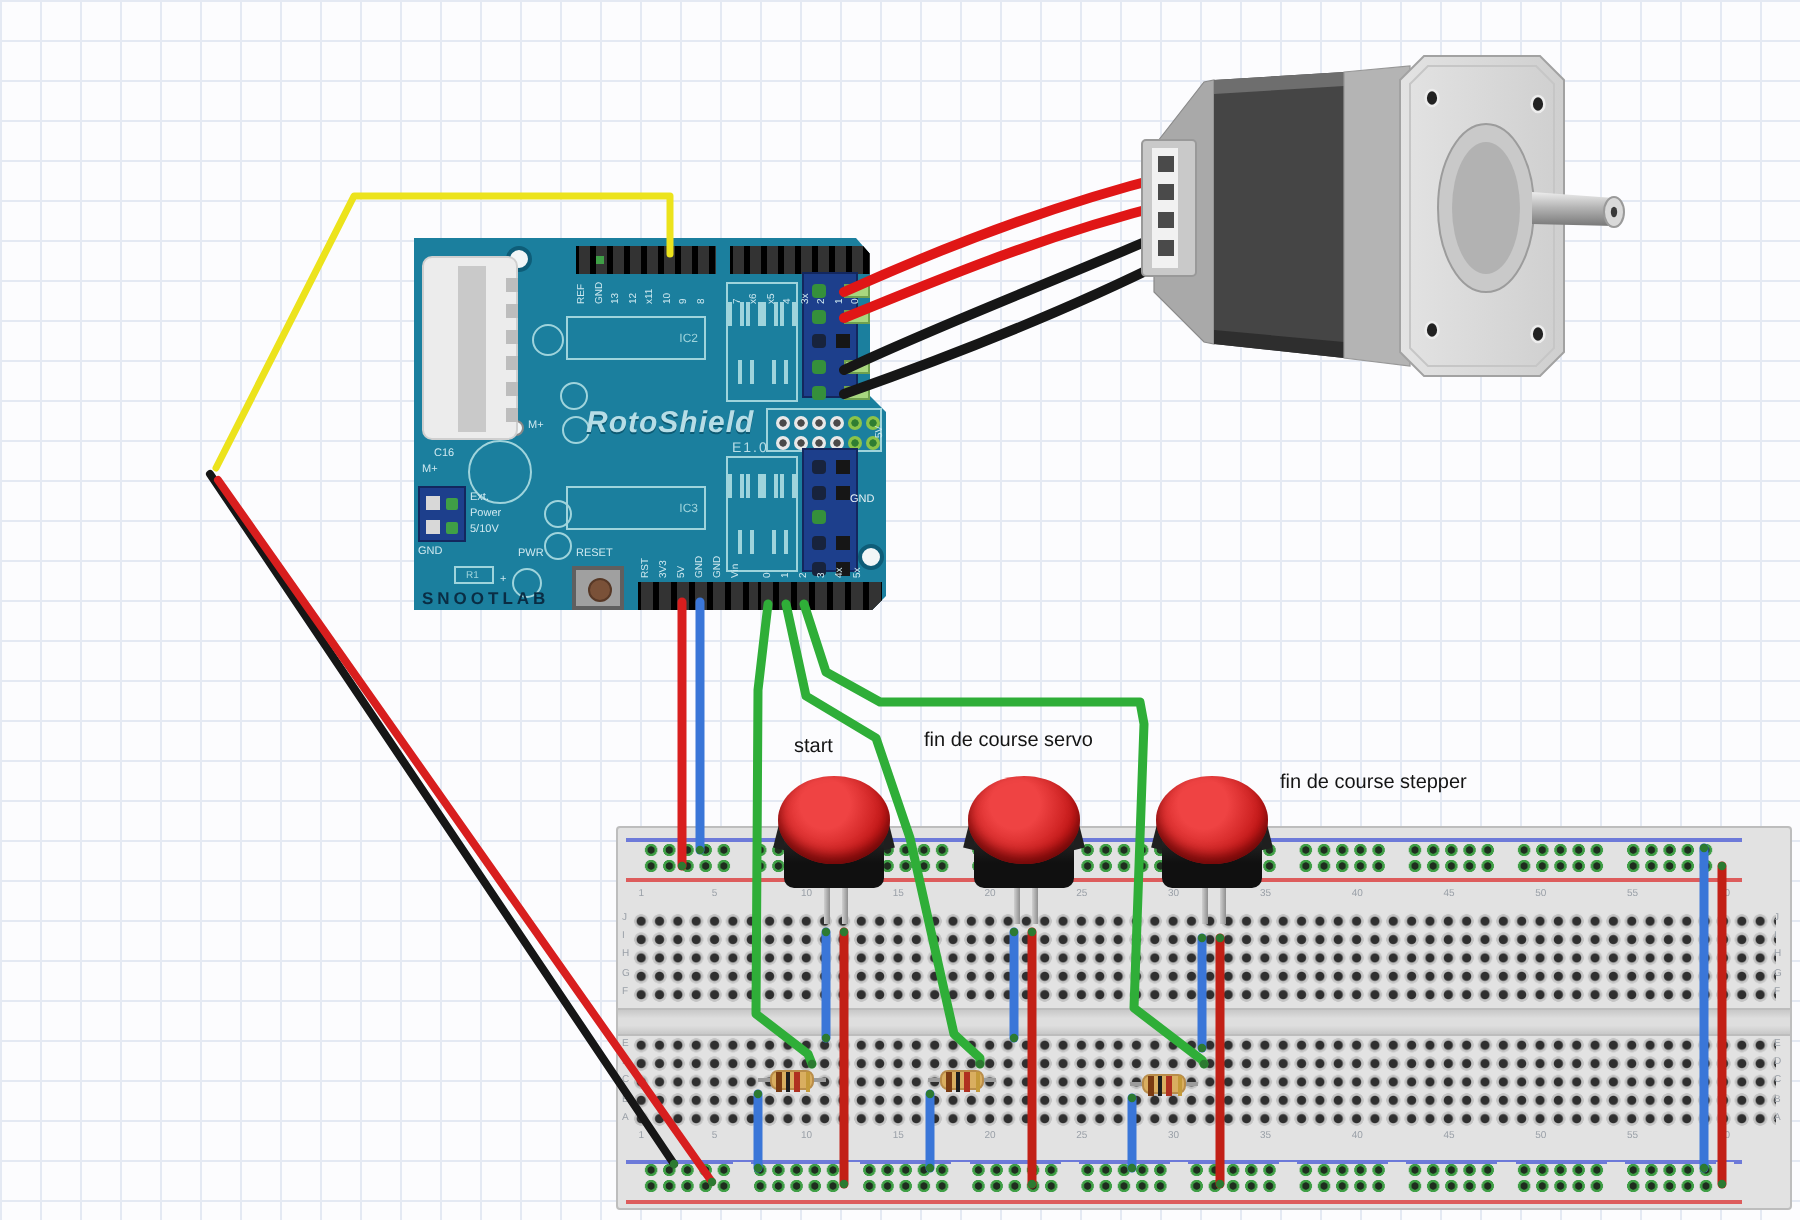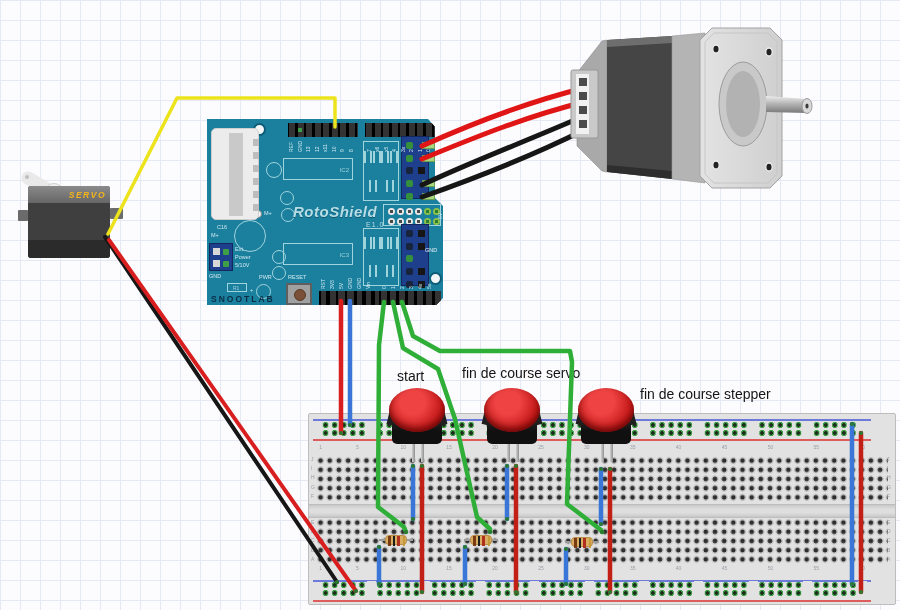--- a/index.html
+++ b/index.html
@@ -8,21 +8,21 @@
     font-family:"Liberation Sans",sans-serif;
     background-color:#fcfcfe;
     background-image:linear-gradient(#e4e9f3 1px,transparent 1px),
                      linear-gradient(90deg,#e4e9f3 1px,transparent 1px);
     background-size:20px 20px;
   }
   .abs{position:absolute;}
   .gen{position:absolute;color:#9aa0a8;font-size:5px;line-height:1;white-space:nowrap;}
   .pinlbl{position:absolute;font-size:5px;color:#cfe9f0;line-height:1;
           transform:rotate(-90deg);transform-origin:0 0;white-space:nowrap;}
-  .note{position:absolute;color:#141414;font-size:14px;}
+  .note{position:absolute;color:#141414;font-size:10px;}
 
   
   #servo{left:14px;top:166px;width:118px;height:96px;}
   #servo .body{left:14px;top:20px;width:82px;height:72px;background:#3f3f3f;border-radius:3px;}
   #servo .cap{left:14px;top:20px;width:82px;height:17px;background:linear-gradient(#8a8a8a,#666);border-radius:3px 3px 0 0;}
   #servo .servo-label{right:4px;top:4px;position:absolute;color:#f5b31a;font-size:8.5px;font-weight:bold;font-style:italic;letter-spacing:1.5px;}
   #servo .tab-l{left:4px;top:44px;width:10px;height:11px;background:#6b6b6b;border-radius:1px;}
   #servo .tab-r{left:96px;top:42px;width:13px;height:11px;background:#6b6b6b;border-radius:1px;}
   #servo .foot{left:14px;top:74px;width:82px;height:18px;background:#2b2b2b;border-radius:0 0 3px 3px;}
 
@@ -328,35 +328,20 @@
       <span class="gen" style="left: 409.52px; top: 31px; width: 12px; text-align: center;">45</span>
       <span class="gen" style="left: 409.52px; top: 152px; width: 12px; text-align: center;">45</span>
       <span class="gen" style="left: 455.42px; top: 31px; width: 12px; text-align: center;">50</span>
       <span class="gen" style="left: 455.42px; top: 152px; width: 12px; text-align: center;">50</span>
       <span class="gen" style="left: 501.32px; top: 31px; width: 12px; text-align: center;">55</span>
       <span class="gen" style="left: 501.32px; top: 152px; width: 12px; text-align: center;">55</span>
       <span class="gen" style="left: 547.22px; top: 31px; width: 12px; text-align: center;">60</span>
       <span class="gen" style="left: 547.22px; top: 152px; width: 12px; text-align: center;">60</span>
     </div>
 
-  <div id="servo" class="abs">
-    <svg class="abs" style="left:0;top:0;" width="70" height="45">
-      <line x1="14" y1="12" x2="40" y2="27" stroke="#e9e9e9" stroke-width="13" stroke-linecap="round"></line>
-      <circle cx="40" cy="27" r="9.5" fill="#f2f2f2" stroke="#cfcfcf"></circle>
-      <circle cx="40" cy="27" r="3.5" fill="#9a9a9a"></circle>
-      <circle cx="13" cy="11" r="2" fill="#bdbdbd"></circle>
-    </svg>
-    <div class="abs tab-l"></div>
-    <div class="abs tab-r"></div>
-    <div class="abs body"></div>
-    <div class="abs cap">
-      <span class="servo-label">SERVO</span>
-    </div>
-    <div class="abs foot"></div>
-  </div>
 
   <div class="pushbtn" style="left:389px;top:388px;">
     <div class="ear l"></div>
       <div class="ear r"></div>
     <div class="base"></div>
     <div class="leg" style="left:23px;"></div>
     <div class="leg" style="left:32px;"></div>
     <div class="cap"></div>
   </div>
   <div class="pushbtn" style="left:484px;top:388px;">

